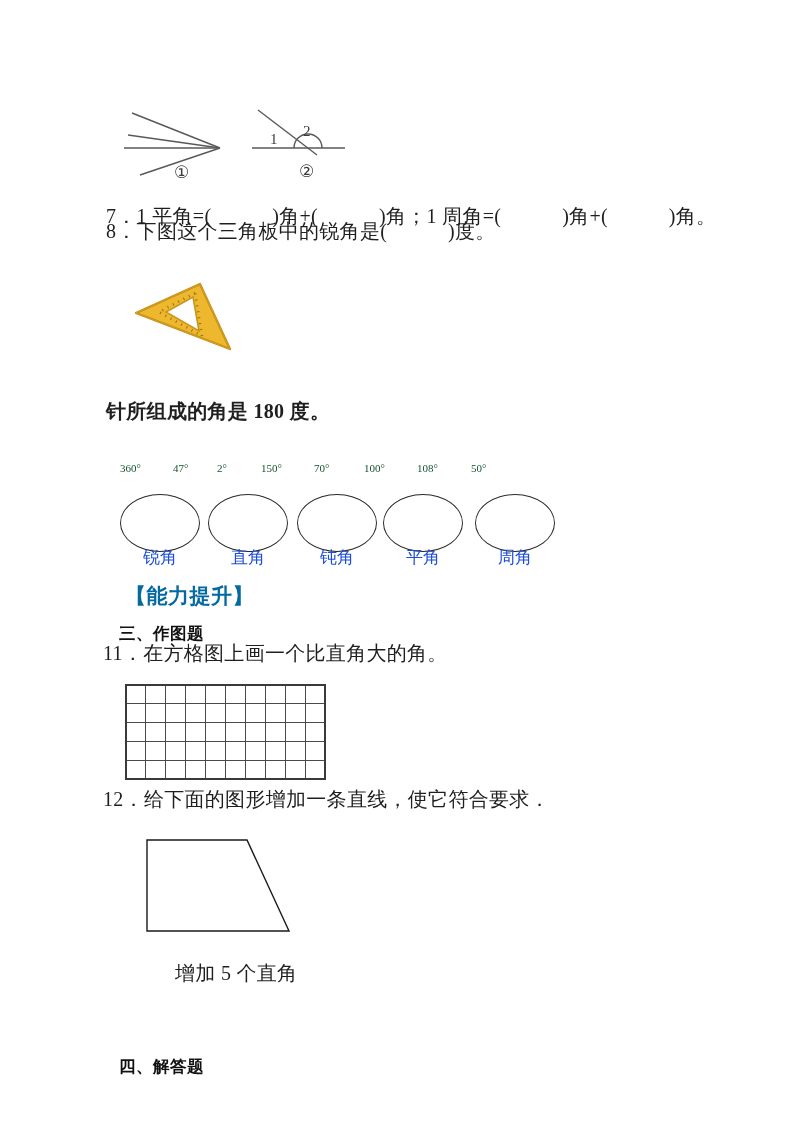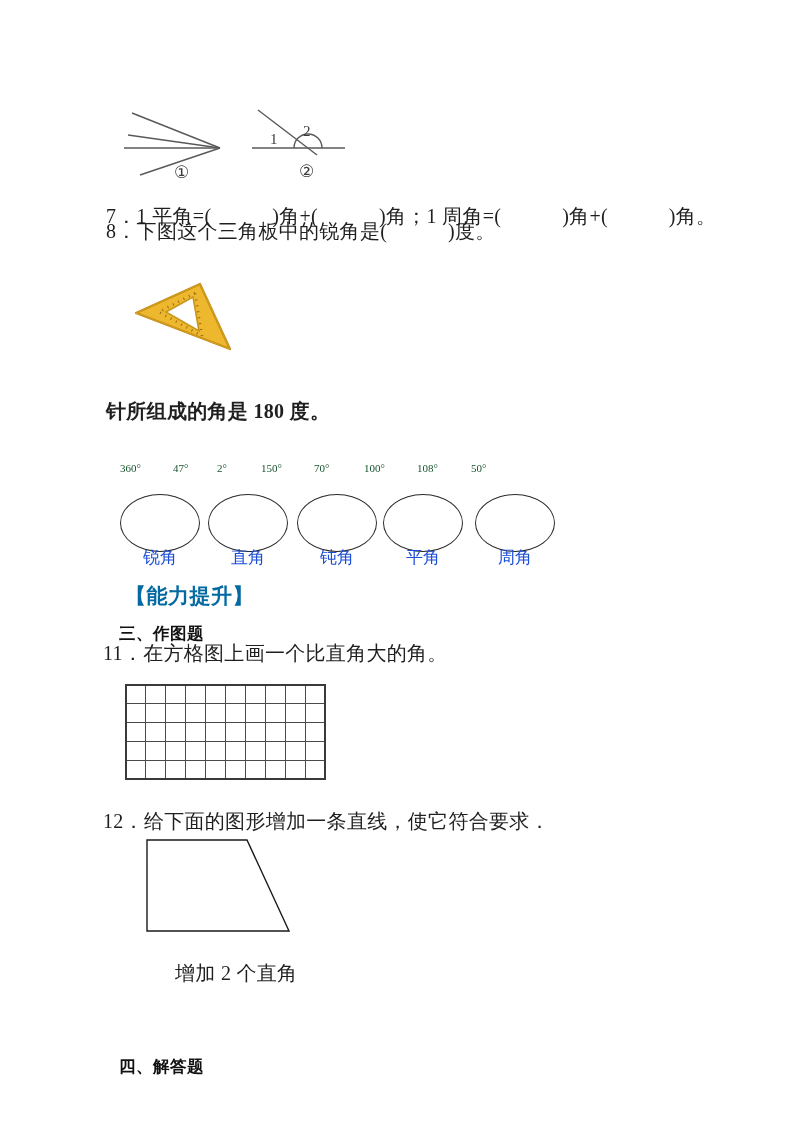--- a/index.html
+++ b/index.html
@@ -153,23 +153,23 @@
         <line x1="160.5" y1="0" x2="160.5" y2="95"></line>
       <line x1="180.5" y1="0" x2="180.5" y2="95"></line>
       <line x1="0" y1="19.5" x2="200" y2="19.5"></line>
         <line x1="0" y1="38.5" x2="200" y2="38.5"></line>
       <line x1="0" y1="57.5" x2="200" y2="57.5"></line>
         <line x1="0" y1="76.5" x2="200" y2="76.5"></line>
     </g>
     <rect x="1" y="1" width="199" height="94" fill="none" stroke="#3a3a3a" stroke-width="2"></rect>
   </svg>
 
-  <div class="line" style="left:103px;top:789px;margin-top:22px;">12．给下面的图形增加一条直线，使它符合要求．</div>
+  <div class="line" style="left:103px;top:789px;">12．给下面的图形增加一条直线，使它符合要求．</div>
 
   <svg class="svg-abs" style="left:140px;top:835px;" width="160" height="105">
     <polygon points="7,5 107,5 149,96 7,96" fill="none" stroke="#1a1a1a" stroke-width="1.4"></polygon>
   </svg>
 
-  <div class="line" style="left:175px;top:963px;">增加 2 个直角</div>
+  <div class="line" style="left:175px;top:963px;">增加 5 个直角</div>
 
   <div class="sec-head" style="left:119px;top:1056px;">四、解答题</div>
 
 </div>
 
 </body></html>

